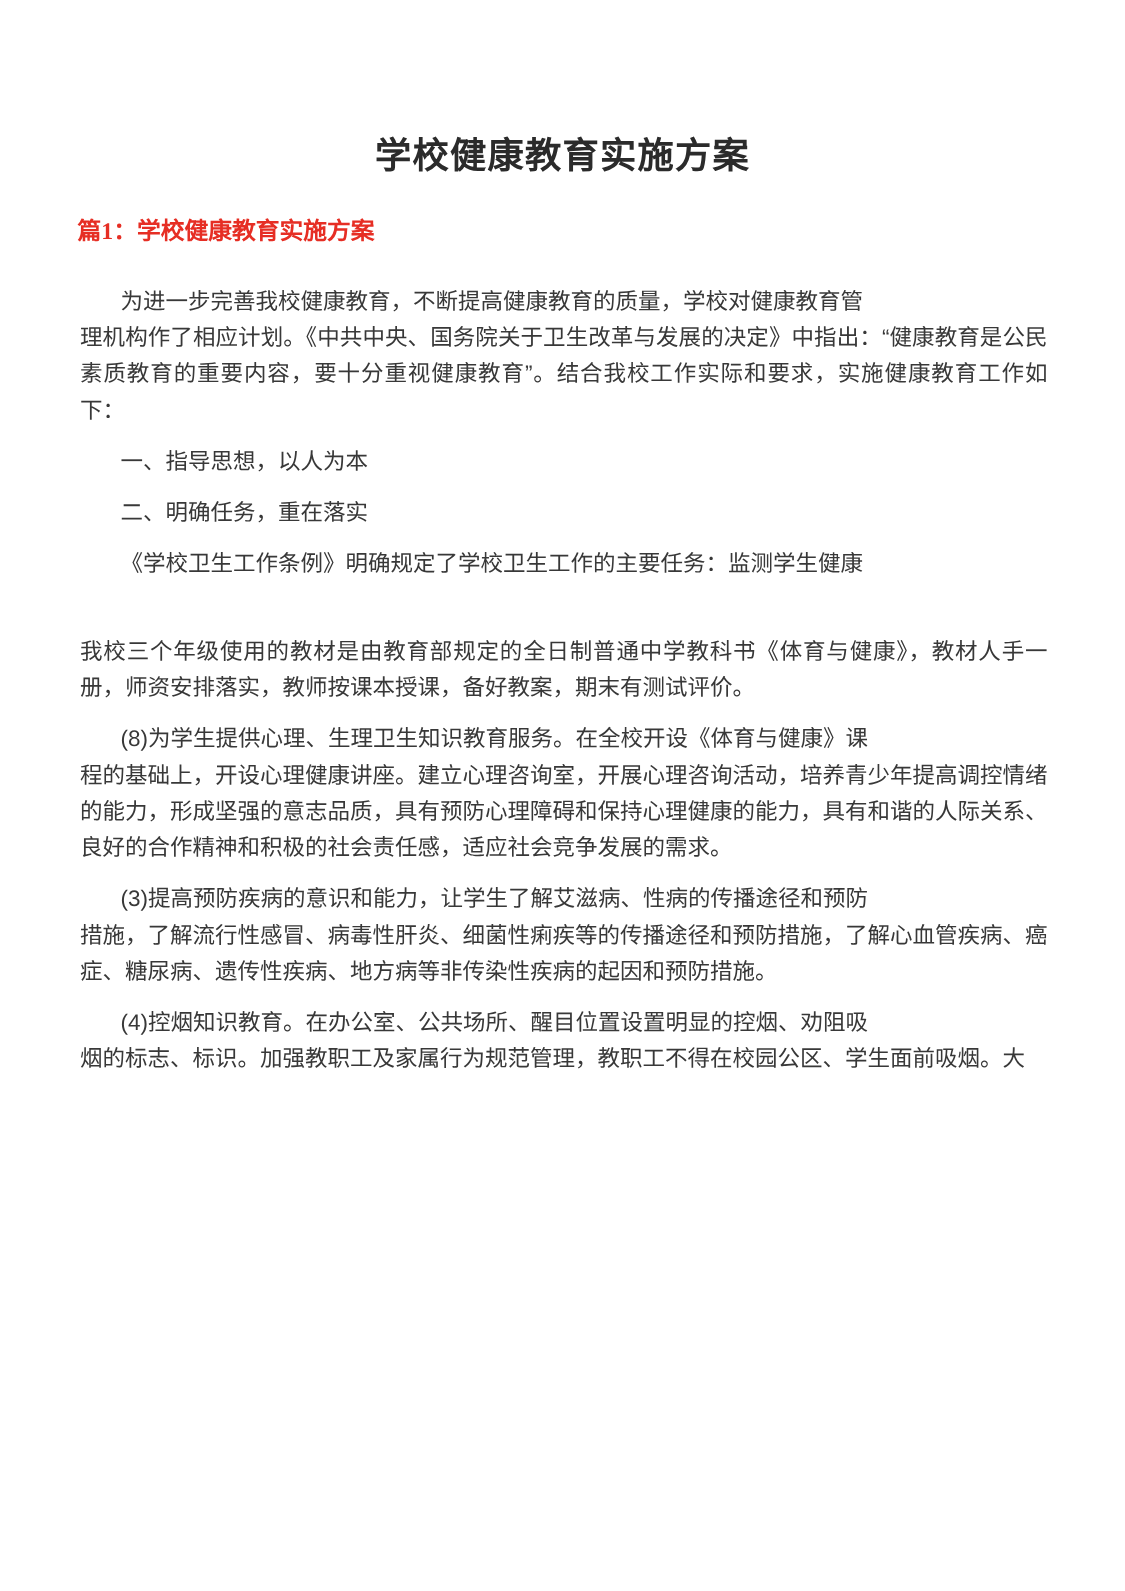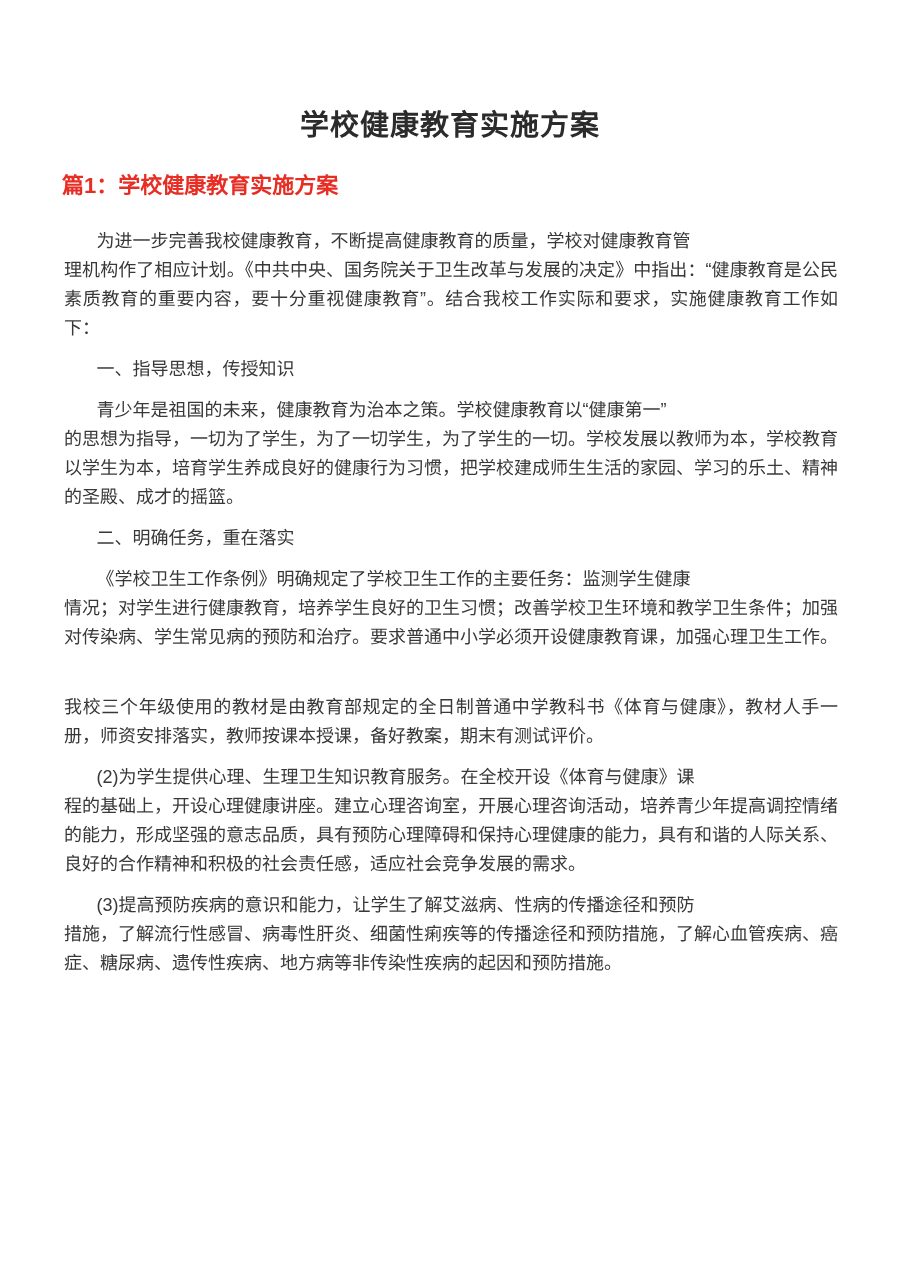--- a/index.html
+++ b/index.html
@@ -30,24 +30,25 @@
     margin: 0 0 26px 0;
     text-align: center;
     font-size: 29px;
     line-height: 40px;
     font-weight: 700;
     color: var(--title-color);
     letter-spacing: 1px;
   }
   .section-heading {
     margin: 13px 0 26px 0;
-    font-size: 22px;
+    font-size: 19px;
     line-height: 30px;
     font-weight: 700;
     color: var(--heading-red);
+    font-family: Liberation Serif, serif;
   }
   .block {
     margin: 0 0 12px 2px;
     font-size: 18px;
     line-height: 29px;
     color: var(--body-color);
     text-indent: 1.8em;
     text-align: justify;
   }
   .block.heading {
@@ -57,21 +58,21 @@
 </head>
 <body>
 
 <div class="page">
   <h1 class="doc-title">学校健康教育实施方案</h1>
 
   <h2 class="section-heading">篇1：学校健康教育实施方案</h2>
 
   <div>
       <p class="block paragraph"><span>为进一步完善我校健康教育，不断提高健康教育的质量，学校对健康教育管</span><br><span>理机构作了相应计划。《中共中央、国务院关于卫生改革与发展的决定》中指出：“健康教育是公民素质教育的重要内容，要十分重视健康教育”。结合我校工作实际和要求，实施健康教育工作如下：</span></p>
-      <p class="block heading"><span>一、指导思想，传授知识</span></p>
-      <p class="block paragraph"><span>青少年是祖国的未来，健康教育为治本之策。学校健康教育以“健康第一”</span><br><span>的思想为指导，一切为了学生，为了一切学生，为了学生的一切。学校发展以教师为本，学校教育以学生为本，培育学生养成良好的健康行为习惯，把学校建成师生生活的家园、学习的乐土、精神的圣殿、成才的摇篮。</span></p>
+      <p class="block heading"><span>一、指导思想，以人为本</span></p>
       <p class="block heading"><span>二、明确任务，重在落实</span></p>
-      <p class="block paragraph"><span>《学校卫生工作条例》明确规定了学校卫生工作的主要任务：监测学生健康</span><br><span>情况；对学生进行健康教育，培养学生良好的卫生习惯；改善学校卫生环境和教学卫生条件；加强对传染病、学生常见病的预防和治疗。要求普通中小学必须开设健康教育课，加强心理卫生工作。</span></p>
+      <p class="block paragraph"><span>《学校卫生工作条例》明确规定了学校卫生工作的主要任务：监测学生健康</span><br></p>
       <p class="block paragraph"><br><span>我校三个年级使用的教材是由教育部规定的全日制普通中学教科书《体育与健康》，教材人手一册，师资安排落实，教师按课本授课，备好教案，期末有测试评价。</span></p>
-      <p class="block paragraph"><span>(2)为学生提供心理、生理卫生知识教育服务。在全校开设《体育与健康》课</span><br><span>程的基础上，开设心理健康讲座。建立心理咨询室，开展心理咨询活动，培养青少年提高调控情绪的能力，形成坚强的意志品质，具有预防心理障碍和保持心理健康的能力，具有和谐的人际关系、良好的合作精神和积极的社会责任感，适应社会竞争发展的需求。</span></p>
+      <p class="block paragraph"><span>(8)为学生提供心理、生理卫生知识教育服务。在全校开设《体育与健康》课</span><br><span>程的基础上，开设心理健康讲座。建立心理咨询室，开展心理咨询活动，培养青少年提高调控情绪的能力，形成坚强的意志品质，具有预防心理障碍和保持心理健康的能力，具有和谐的人际关系、良好的合作精神和积极的社会责任感，适应社会竞争发展的需求。</span></p>
       <p class="block paragraph"><span>(3)提高预防疾病的意识和能力，让学生了解艾滋病、性病的传播途径和预防</span><br><span>措施，了解流行性感冒、病毒性肝炎、细菌性痢疾等的传播途径和预防措施，了解心血管疾病、癌症、糖尿病、遗传性疾病、地方病等非传染性疾病的起因和预防措施。</span></p>
+      <p class="block paragraph"><span>(4)控烟知识教育。在办公室、公共场所、醒目位置设置明显的控烟、劝阻吸</span><br><span>烟的标志、标识。加强教职工及家属行为规范管理，教职工不得在校园公区、学生面前吸烟。大</span></p>
     </div>
 </div>
 
 </body></html>

